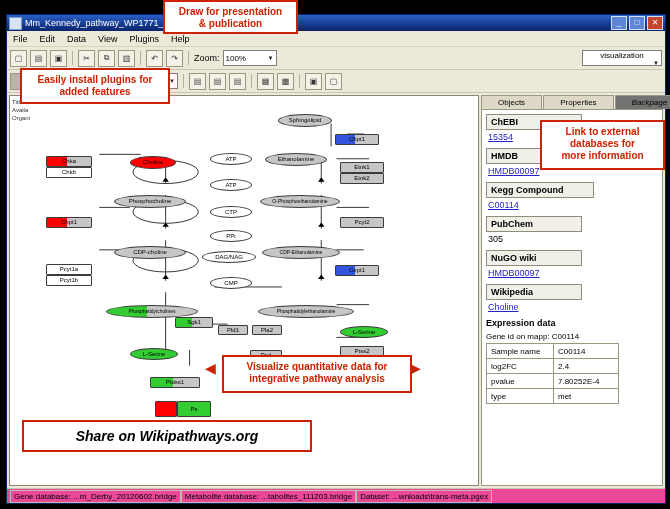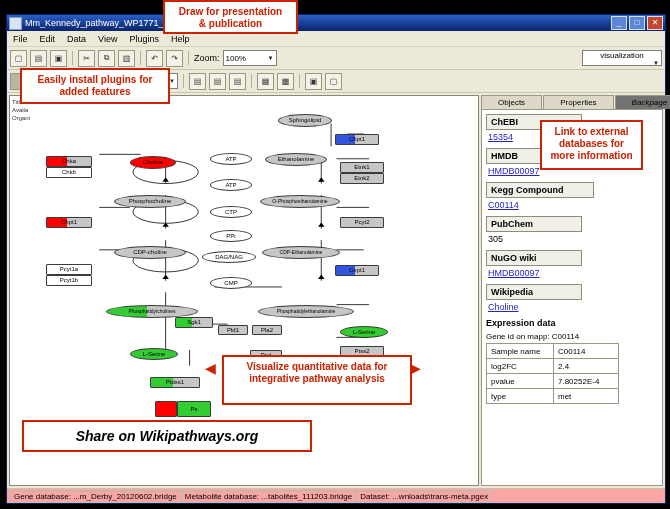--- a/index.html
+++ b/index.html
@@ -80,21 +80,21 @@
   .dblink{color:#2424c8;text-decoration:underline;font-size:9px;margin:0 0 6px 2px;}
   .dbplain{font-size:9px;margin:0 0 6px 2px;}
   .exphdr{font-weight:bold;font-size:9px;margin:6px 0 4px 0;}
   .geneid{font-size:8px;margin-bottom:2px;}
   table.exp{border-collapse:collapse;font-size:8px;}
   table.exp td{border:1px solid #9b9785;padding:1px 4px;height:12px;}
   table.exp td.k{width:58px;}
   table.exp td.v{width:56px;}
   
   .statusbar{
-    height:14px;background:#fca5a5;border-top:1px solid #c8c4ae;
+    height:14px;background:#ec4899;border-top:1px solid #c8c4ae;
     display:flex;align-items:center;font-size:8px;padding:0 3px;
   }
   .statusbar .cell{border:1px solid #c0bcab;padding:0 3px;height:11px;line-height:11px;}
   
   .legendcol{
     position:absolute;left:2px;top:2px;width:34px;font-size:6px;color:#333;line-height:8px;
   }
   .node{
     position:absolute;border:1px solid #3b3b3b;font-size:6px;
     display:flex;align-items:center;justify-content:center;
@@ -329,20 +329,20 @@
     <div class="cell">Gene database: ...m_Derby_20120602.bridge</div>
     <div class="cell">Metabolite database: ...tabolites_111203.bridge</div>
     <div class="cell">Dataset: ...wnloads\trans-meta.pgex</div>
   </div>
 </div>
 
 <div class="callout" style="left:163px;top:0px;width:135px;height:34px;white-space:pre-line;">Draw for presentation
 &amp; publication</div>
 <div class="callout" style="left:20px;top:68px;width:150px;height:36px;white-space:pre-line;">Easily install plugins for
 added features</div>
-<div class="callout" style="left:540px;top:120px;width:103px;height:50px;white-space:pre-line;">Link  to external
+<div class="callout" style="left:540px;top:120px;width:125px;height:50px;white-space:pre-line;">Link  to external
 databases  for
 more information</div>
-<div class="callout" style="left:222px;top:355px;width:190px;height:50px;white-space:pre-line;">Visualize quantitative data  for
+<div class="callout" style="left:222px;top:355px;width:190px;height:38px;white-space:pre-line;">Visualize quantitative data  for
 integrative pathway analysis</div>
 <div class="callout big" style="left:22px;top:420px;width:290px;height:32px;display:flex;align-items:center;justify-content:center;">Share on Wikipathways.org</div>
 <div class="arrowmark" style="left:205px;top:360px;">◀</div>
 <div class="arrowmark" style="left:410px;top:360px;">▶</div>
 
 </body></html>

